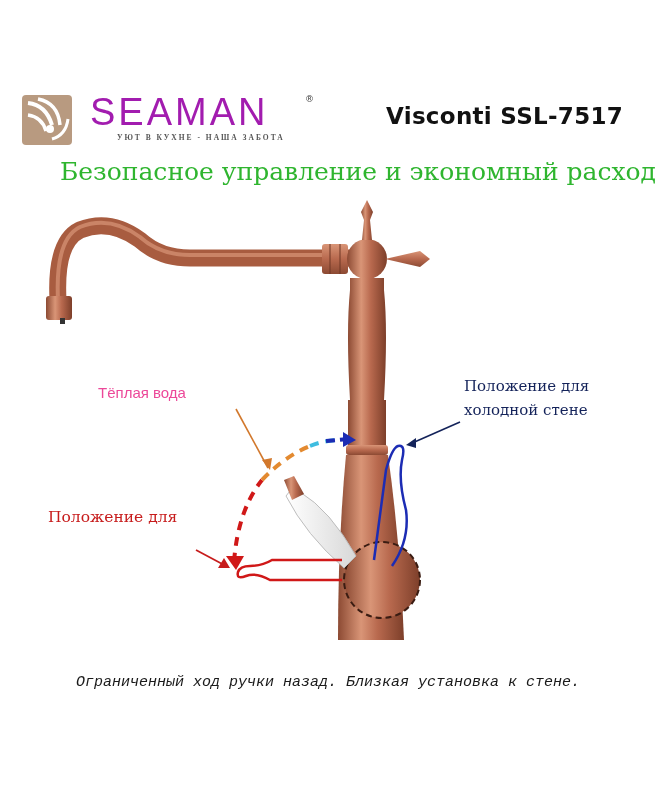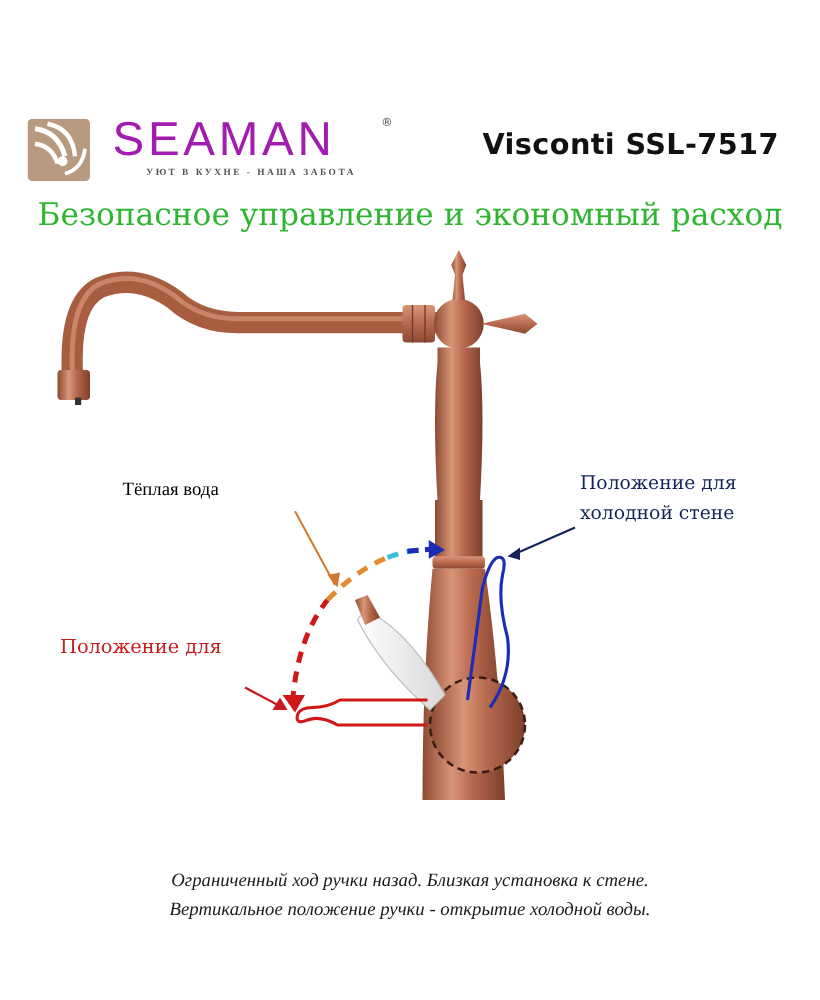--- a/index.html
+++ b/index.html
@@ -3,26 +3,26 @@
 <meta charset="utf-8">
 <style>
   html, body { margin: 0; padding: 0; background: #ffffff; }
   body { width: 656px; height: 800px; position: relative; overflow: hidden; font-family: "DejaVu Sans", sans-serif; }
   .abs { position: absolute; }
   .logo-mark { left: 22px; top: 95px; width: 50px; height: 50px; }
   .brand-name { left: 90px; top: 92px; font-family: "Liberation Sans", sans-serif; font-size: 38px; letter-spacing: 3px; color: #a21caf; font-weight: normal; line-height: 40px; }
   .brand-reg { left: 305px; top: 94px; font-size: 9px; color: #444; }
   .brand-tagline { left: 91px; top: 133px; font-family: Liberation Serif, serif; font-size: 7.5px; font-weight: bold; letter-spacing: 2px; color: #555; margin-left: 26px; }
   .model-title { left: 348px; top: 103px; font-family: "DejaVu Sans", sans-serif; font-weight: bold; font-size: 23px; color: #111; letter-spacing: 0.3px; margin-left: 38px; }
-  .headline { left: 0; top: 157px; width: 656px; text-align: center; font-family: "DejaVu Serif", serif; font-size: 25px; color: #2fb52f; white-space: nowrap; }
+  .headline { left: 0; top: 157px; width: 656px; text-align: right; font-family: "DejaVu Serif", serif; font-size: 25px; color: #2fb52f; white-space: nowrap; }
   .faucet { left: 0; top: 190px; width: 656px; height: 470px; }
-  .label-warm { left: 98px; top: 384px; font-family: Liberation Serif, serif; font-size: 15px; color: #000000; }
+  .label-warm { left: 98px; top: 384px; font-family: Liberation Sans, sans-serif; font-size: 15px; color: #ec4899; }
   .label-cold { left: 464px; top: 374px; font-family: "DejaVu Serif", serif; font-size: 15px; color: #14235a; line-height: 24px; }
   .label-hot { left: 48px; top: 505px; font-family: "DejaVu Serif", serif; font-size: 15.5px; color: #c71c1c; line-height: 24px; }
-  .footer { left: 0; top: 694px; width: 656px; text-align: center; font-family: Liberation Serif, serif; font-style: italic; font-size: 15px; color: #1a1a1a; line-height: 23px; }
+  .footer { left: 0; top: 671px; width: 656px; text-align: center; font-family: Liberation Mono, monospace; font-style: italic; font-size: 15px; color: #1a1a1a; line-height: 23px; }
   .footer div { white-space: nowrap; }
 </style>
 </head>
 <body>
 
 <svg class="abs logo-mark" viewBox="0 0 50 50">
   <rect x="0" y="0" width="50" height="50" rx="4" fill="#b89a80"></rect>
   <path d="M6 8 Q24 10 30 30" stroke="#fff" stroke-width="4" fill="none"></path>
   <path d="M16 4 Q36 8 38 30" stroke="#fff" stroke-width="3.5" fill="none"></path>
   <path d="M6 20 Q20 22 24 36" stroke="#fff" stroke-width="3.5" fill="none"></path>
@@ -105,14 +105,13 @@
   <div>Положение для</div>
   <div>холодной стене</div>
 </div>
 
 <div class="abs label-hot">
   <div>Положение для</div>
 </div>
 
 <div class="abs footer">
   <div>Ограниченный ход ручки назад. Близкая установка к стене.</div>
-  <div>Вертикальное положение ручки - открытие холодной воды.</div>
 </div>
 
 </body></html>

